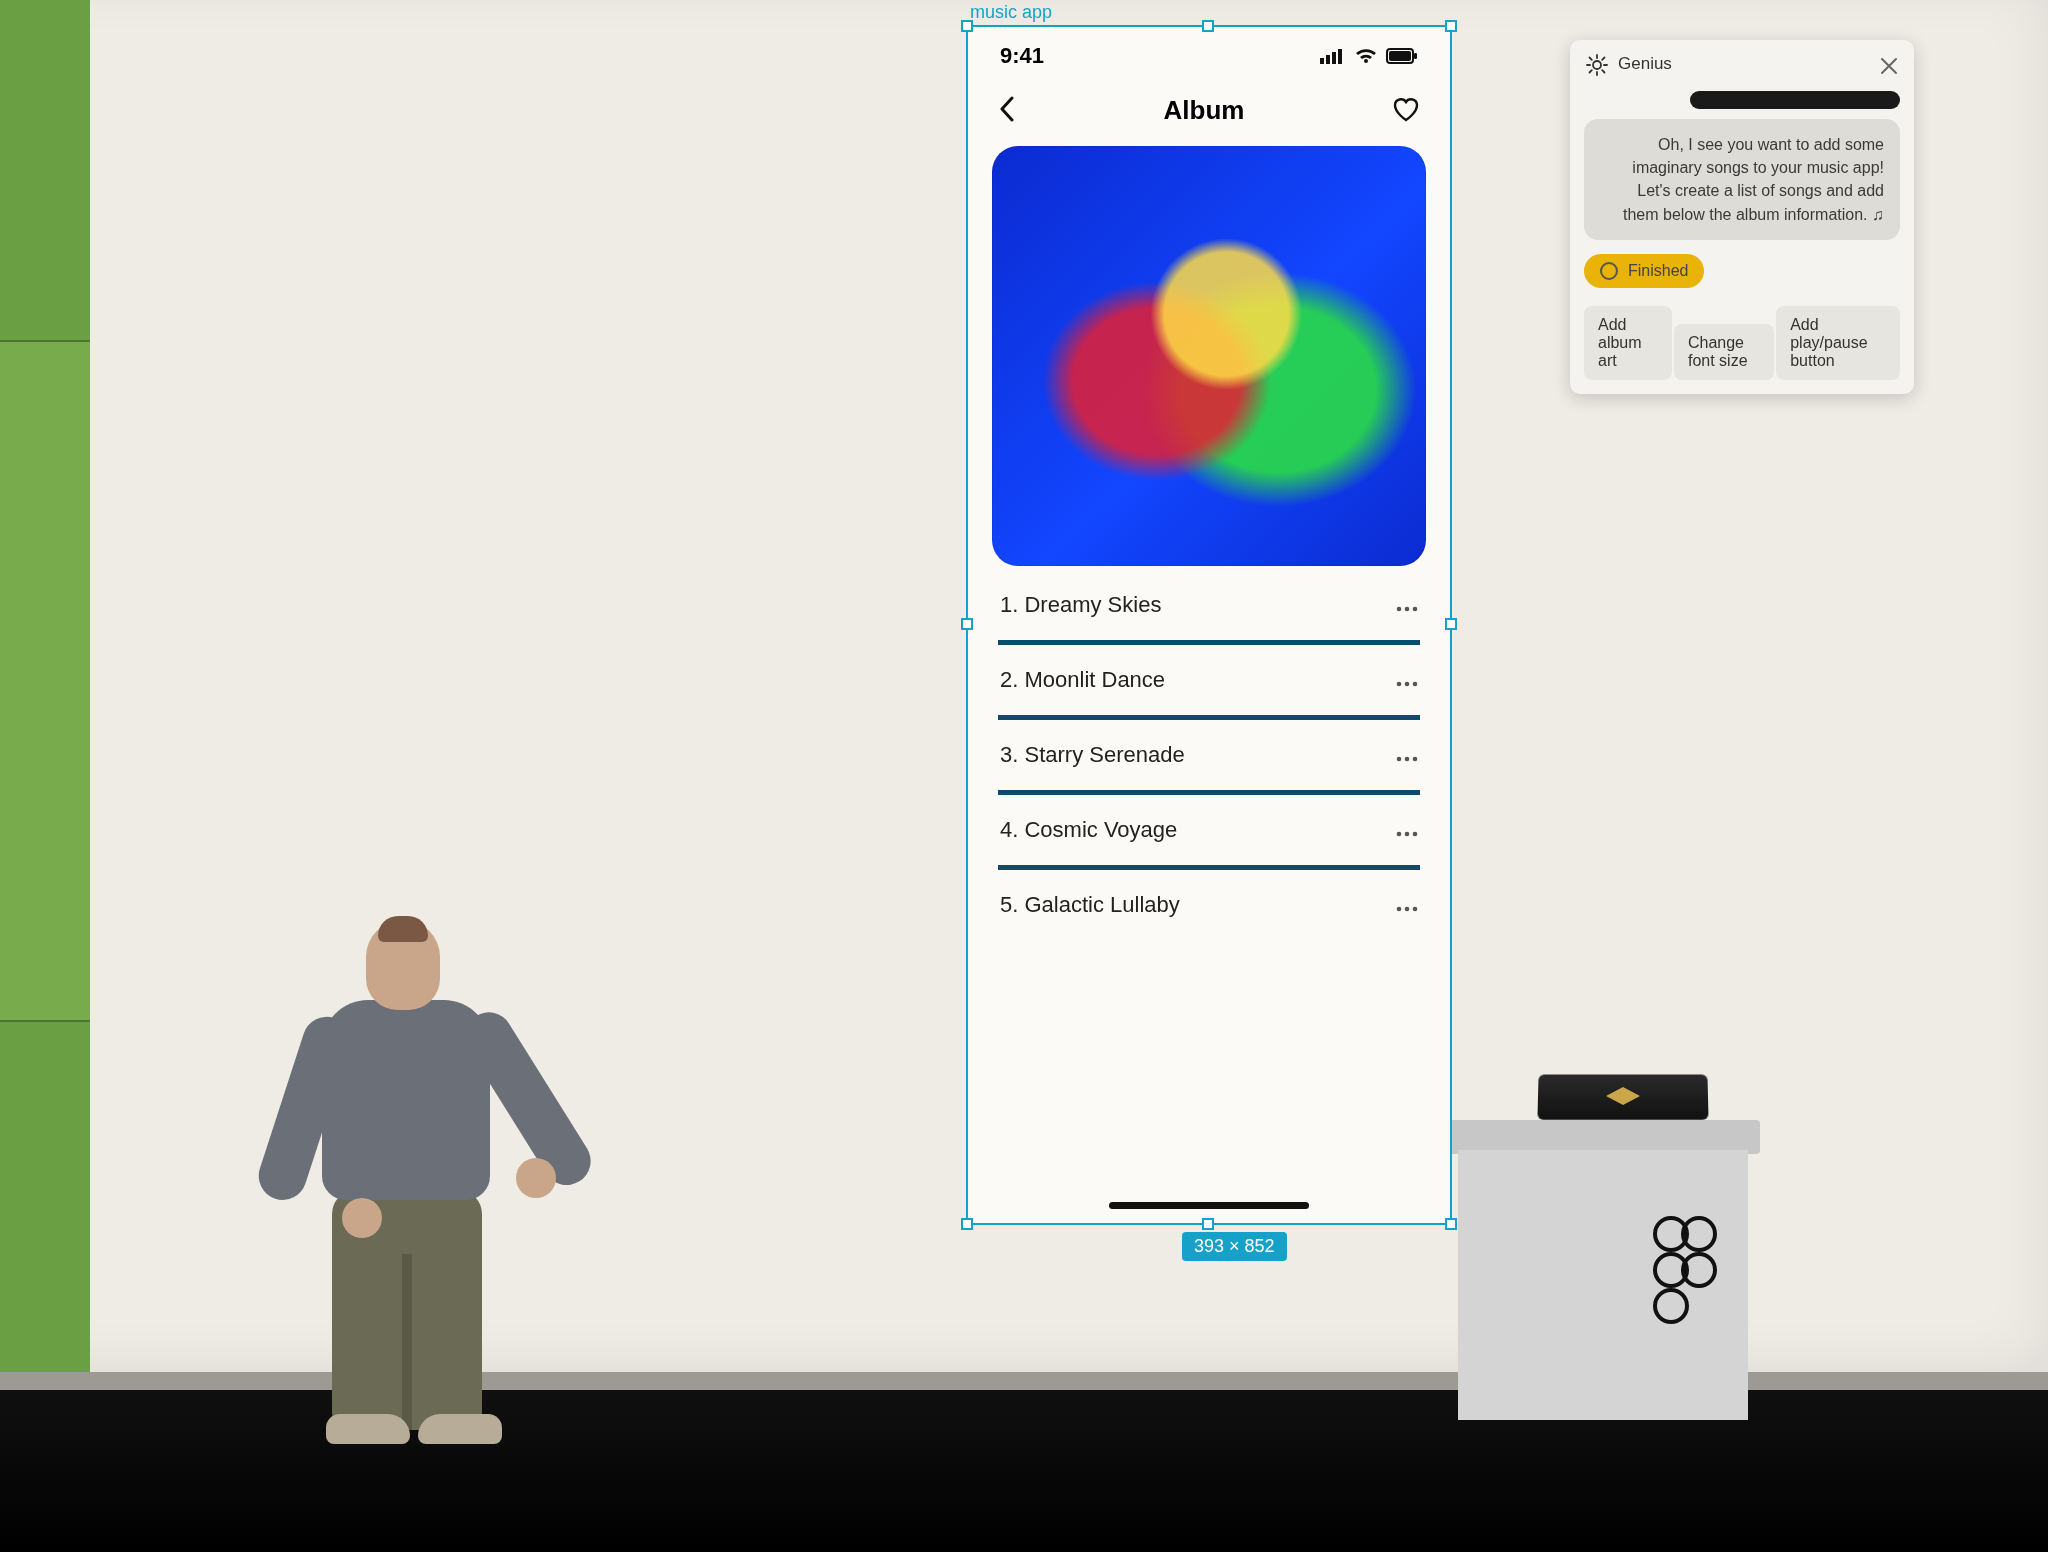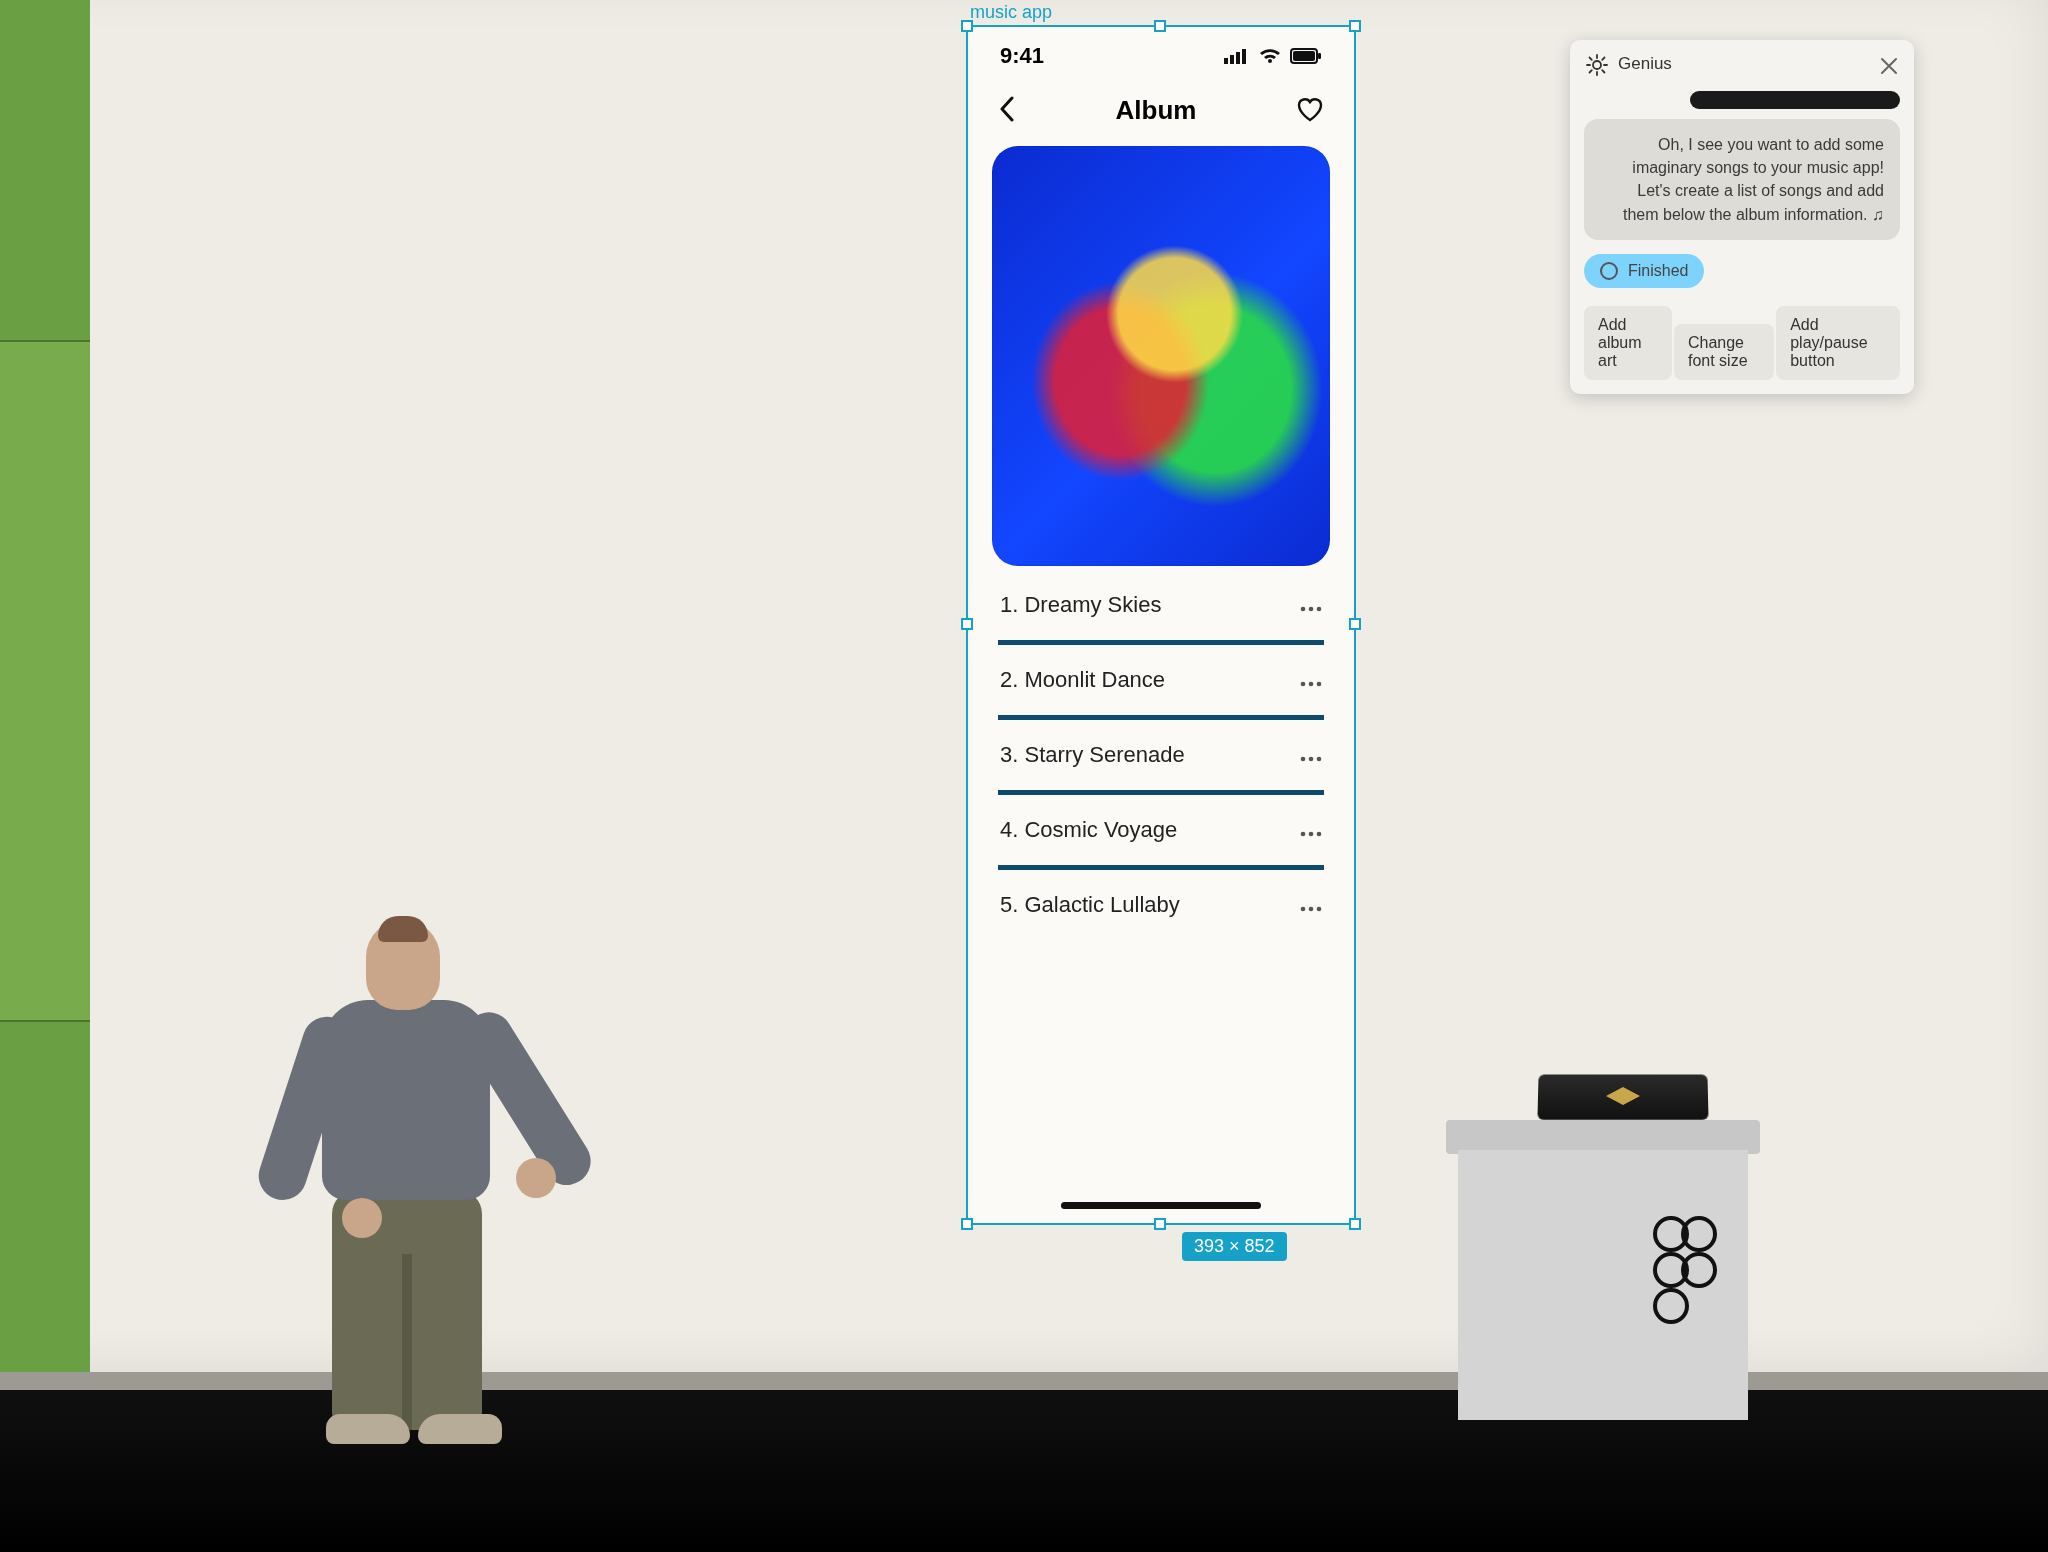--- a/index.html
+++ b/index.html
@@ -52,21 +52,21 @@
   .podium-logo svg{width:100%;height:100%;}
   .laptop { position:absolute; top:-46px; left:80px; width:170px; height:50px; }
   .laptop .lid{position:absolute;left:0;top:0;width:170px;height:46px;background:linear-gradient(#2a2a2a,#111);border-radius:6px;transform:perspective(600px) rotateX(10deg);}
   .laptop .emblem{position:absolute;left:62px;top:10px;width:46px;height:24px;}
   .laptop .emblem svg{width:100%;height:100%;}
 
   
   .frame-label { position:absolute; color:#16a2c8; font-size:18px; font-weight:500; }
   .frame-dims  { position:absolute; background:#16a2c8; color:#fff; font-size:18px; padding:4px 12px; border-radius:4px;}
   .artboard {
-    position:absolute; left:966px; top:25px; width:390px; height:1200px;
+    position:absolute; left:966px; top:25px; width:486px; height:1200px;
     background:#fbfaf6; border:2px solid #16a2c8;
   }
   .artboard .handle{position:absolute;width:12px;height:12px;border:2px solid #16a2c8;background:#fff;}
   .artboard .h-tl{top:-7px;left:-7px}.artboard .h-tr{top:-7px;right:-7px}
   .artboard .h-bl{bottom:-7px;left:-7px}.artboard .h-br{bottom:-7px;right:-7px}
   .artboard .h-ml{top:50%;left:-7px;margin-top:-7px}.artboard .h-mr{top:50%;right:-7px;margin-top:-7px}
   .artboard .h-mt{left:50%;top:-7px;margin-left:-7px}.artboard .h-mb{left:50%;bottom:-7px;margin-left:-7px}
 
   .statusbar { display:flex; justify-content:space-between; align-items:center; padding:16px 32px 8px; font-size:22px; font-weight:600;}
   .status-right { display:flex; gap:8px; align-items:center;}
@@ -100,21 +100,21 @@
   
   .genius {
     position:absolute; left:1570px; top:40px; width:344px;
     background:#f4f3ef; border-radius:10px; box-shadow:0 4px 18px rgba(0,0,0,.18); padding-bottom:6px;
   }
   .genius-head{display:flex;align-items:center;justify-content:space-between;padding:14px 16px 10px;}
   .genius-head .left{display:flex;gap:10px;font-size:17px;color:#333;font-weight:500;}
   .genius-body{padding:0 14px;}
   .genius-dark{height:18px;margin:0 0 10px auto;width:210px;background:#1a1a1a;border-radius:12px;}
   .bubble{background:#dedcd6;border-radius:14px;padding:14px 16px;font-size:16px;line-height:1.45;color:#3a3a3a;text-align:right;}
-  .status-chip{display:inline-flex;gap:10px;background:#7dd3fc;border-radius:18px;padding:8px 16px;margin-top:14px;font-size:16px;color:#444;}
+  .status-chip{display:inline-flex;gap:10px;background:#eab308;border-radius:18px;padding:8px 16px;margin-top:14px;font-size:16px;color:#444;}
   .status-chip .ring{width:18px;height:18px;border:2px solid #555;border-radius:50%;}
   .suggestions{display:flex;flex-direction:row;align-items:flex-end;gap:2px;padding:18px 14px 8px;}
   .sugg{background:#e7e5df;border-radius:8px;padding:10px 14px;font-size:16px;color:#333;cursor:pointer;}
   .genius-input{display:flex;align-items:center;justify-content:space-between;border-top:1px solid #ddd;margin-top:6px;padding:14px 16px;color:#9a978f;font-size:17px;}
 </style>
 </head>
 <body>
 
 <div class="stage">
   <div class="screen-wall"></div>

